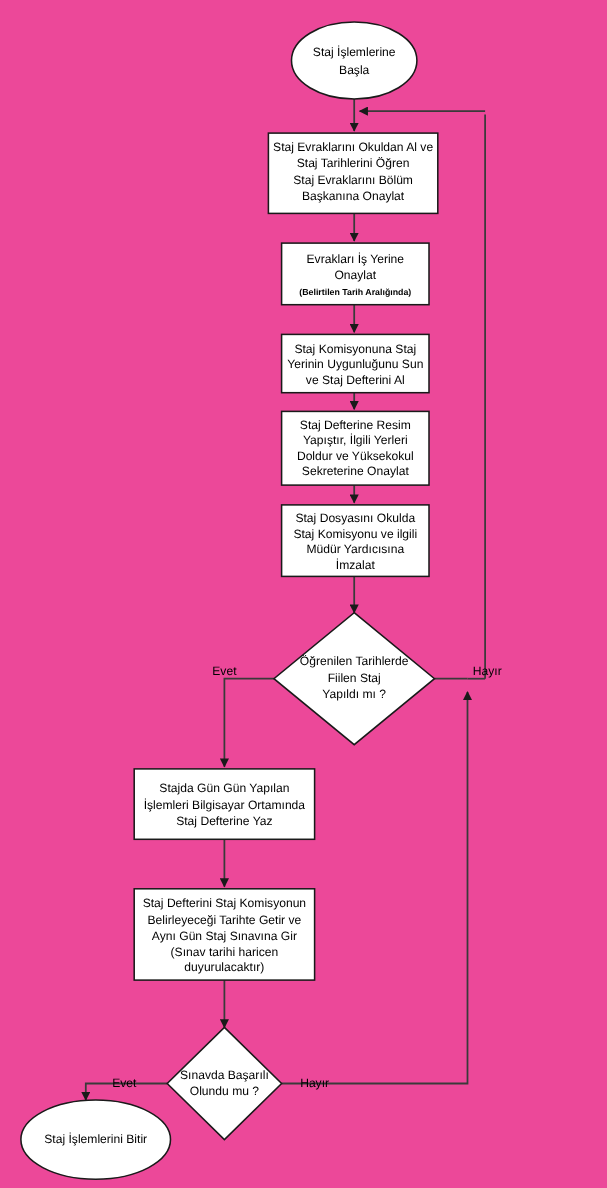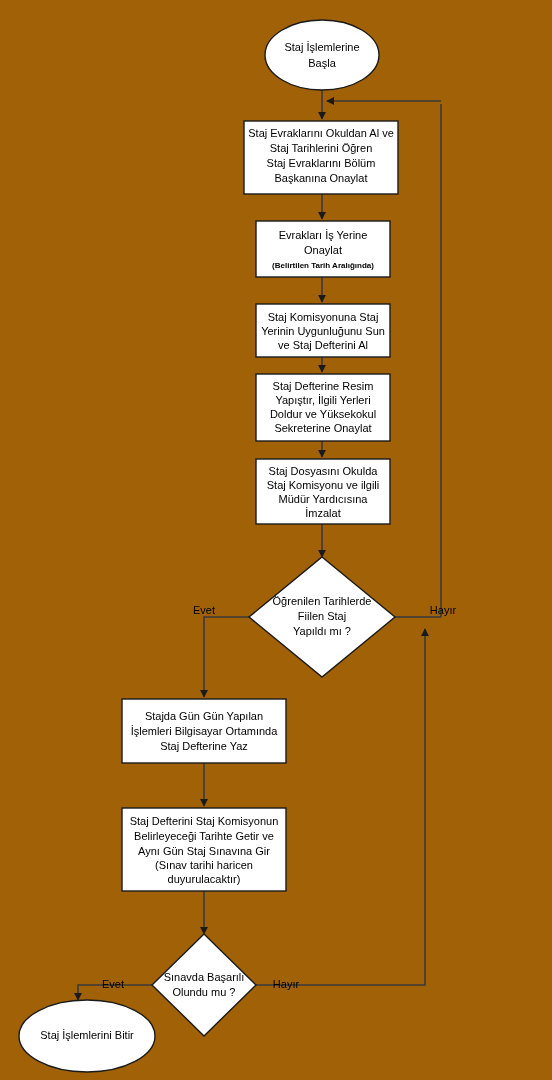--- a/index.html
+++ b/index.html
@@ -10,21 +10,21 @@
   body {
     width: 552px;
     height: 1080px;
     overflow: hidden;
     font-family: "Liberation Sans", sans-serif;
   }
   #flowchart-root {
     position: relative;
     width: 552px;
     height: 1080px;
-    background: #a16207;
+    background: #ec4899;
   }
   svg.fc {
     display: block;
     width: 552px;
     height: 1080px;
   }
   .shape {
     fill: #ffffff;
     stroke: #1a1a1a;
     stroke-width: 1.4;

